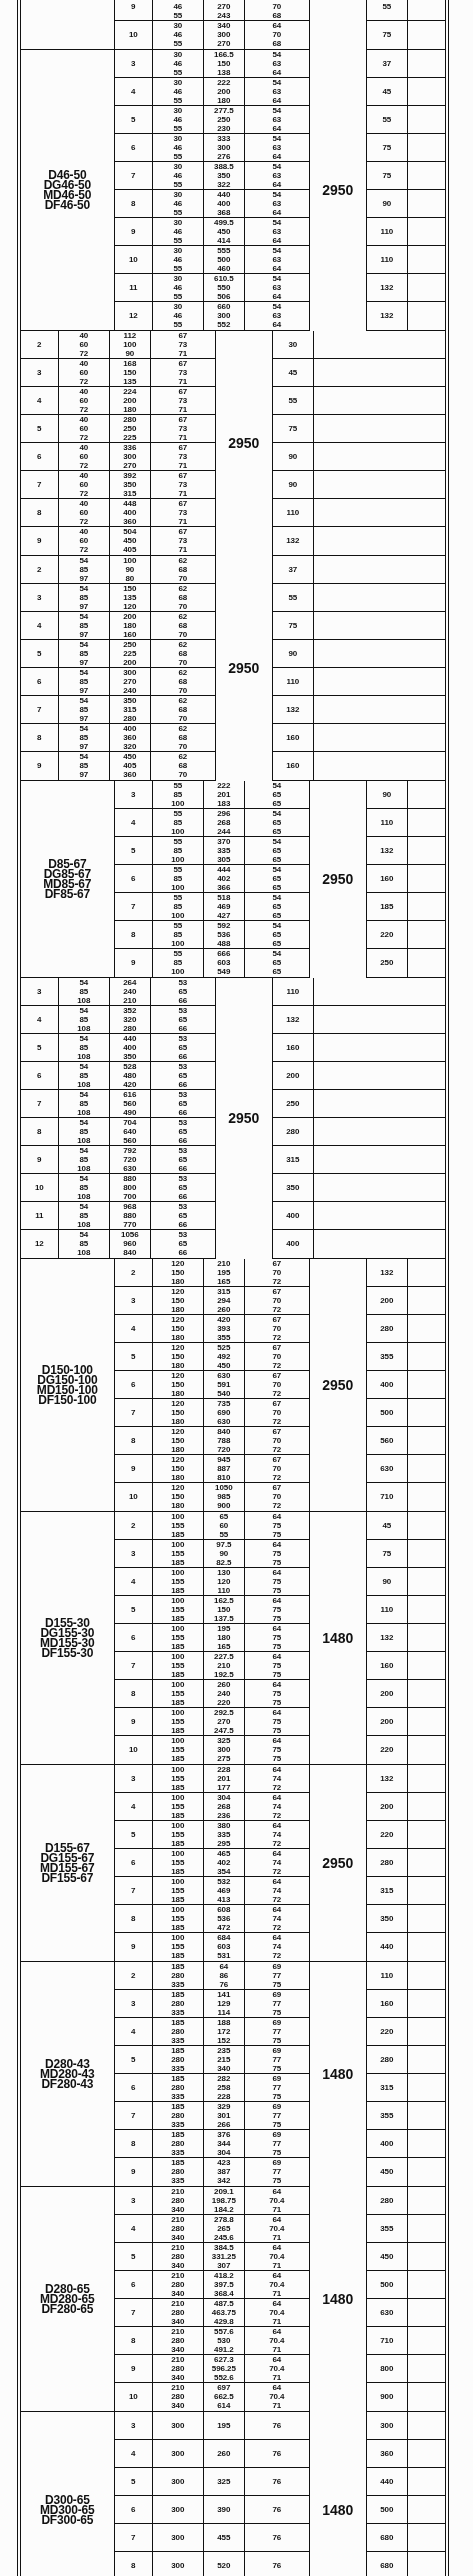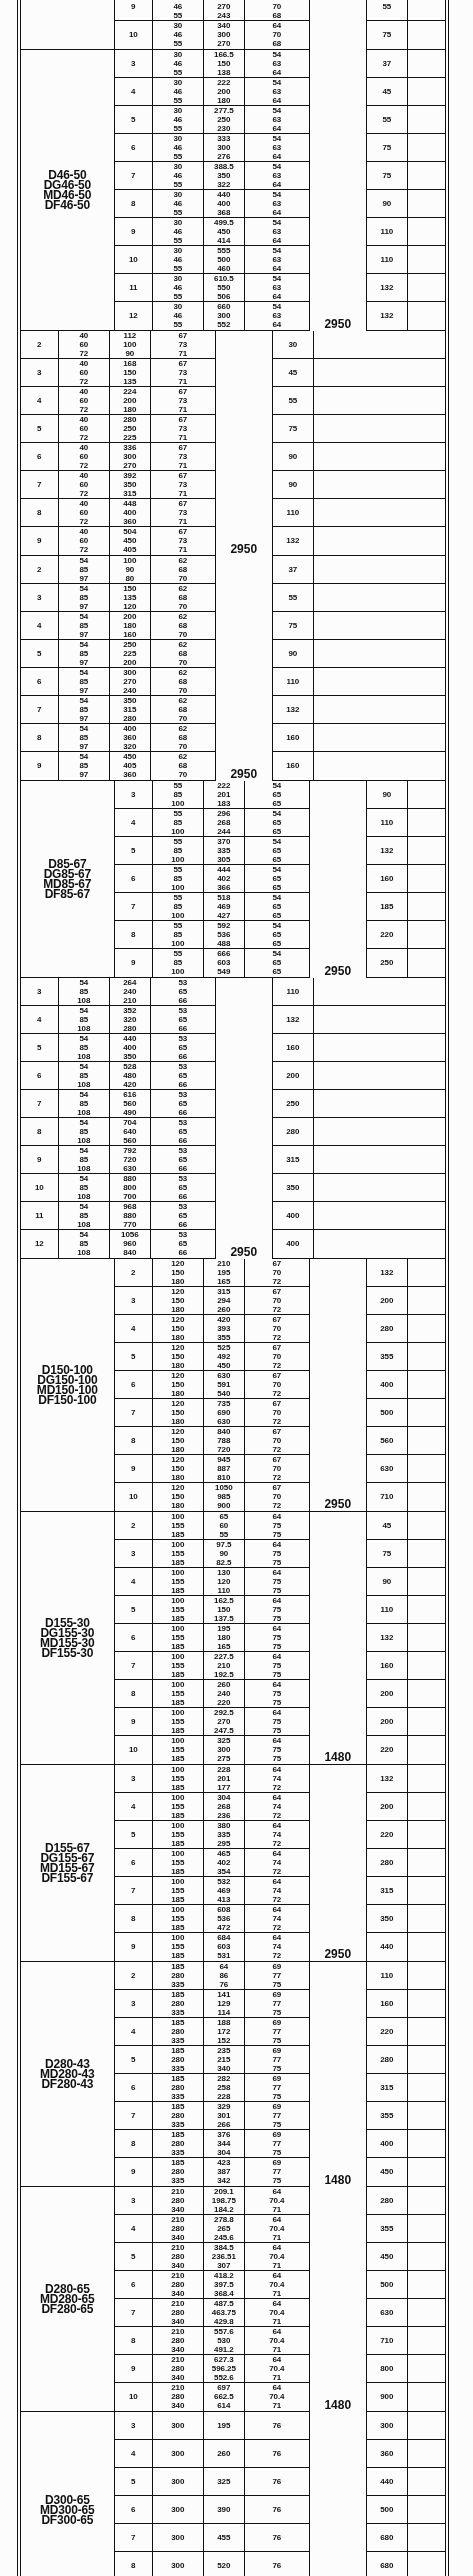--- a/index.html
+++ b/index.html
@@ -27,21 +27,21 @@
     border-bottom:1.2px solid var(--ink);
     font-size:8px; line-height:9px; letter-spacing:-0.1px;
     text-align:center;
   }
   .col .cell:last-child{ border-bottom:none; }
   .models{ width:94px; justify-content:center; align-items:center; font-size:12px; line-height:10px; letter-spacing:-0.2px; }
   .stage{ width:38px; }
   .flow{ width:51px; }
   .head{ width:41px; }
   .eff{ width:65px; }
-  .rpmc{ width:57px; justify-content:flex-end; align-items:center; font-size:12px; }
+  .rpmc{ width:57px; justify-content:center; align-items:center; font-size:14px; }
   .power{ width:41px; }
   .notes{ flex:1; border-right:none; }
 </style>
 </head>
 <body>
 
 <div class="shift">
   <div class="frame">
     <div class="inner">
         <div class="group">
@@ -1718,21 +1718,21 @@
               <div class="vline">198.75</div>
               <div class="vline">184.2</div>
             </div>
             <div class="cell">
               <div class="vline">278.8</div>
               <div class="vline">265</div>
               <div class="vline">245.6</div>
             </div>
             <div class="cell">
               <div class="vline">384.5</div>
-              <div class="vline">236.51</div>
+              <div class="vline">331.25</div>
               <div class="vline">307</div>
             </div>
             <div class="cell">
               <div class="vline">418.2</div>
               <div class="vline">397.5</div>
               <div class="vline">368.4</div>
             </div>
             <div class="cell">
               <div class="vline">487.5</div>
               <div class="vline">463.75</div>

